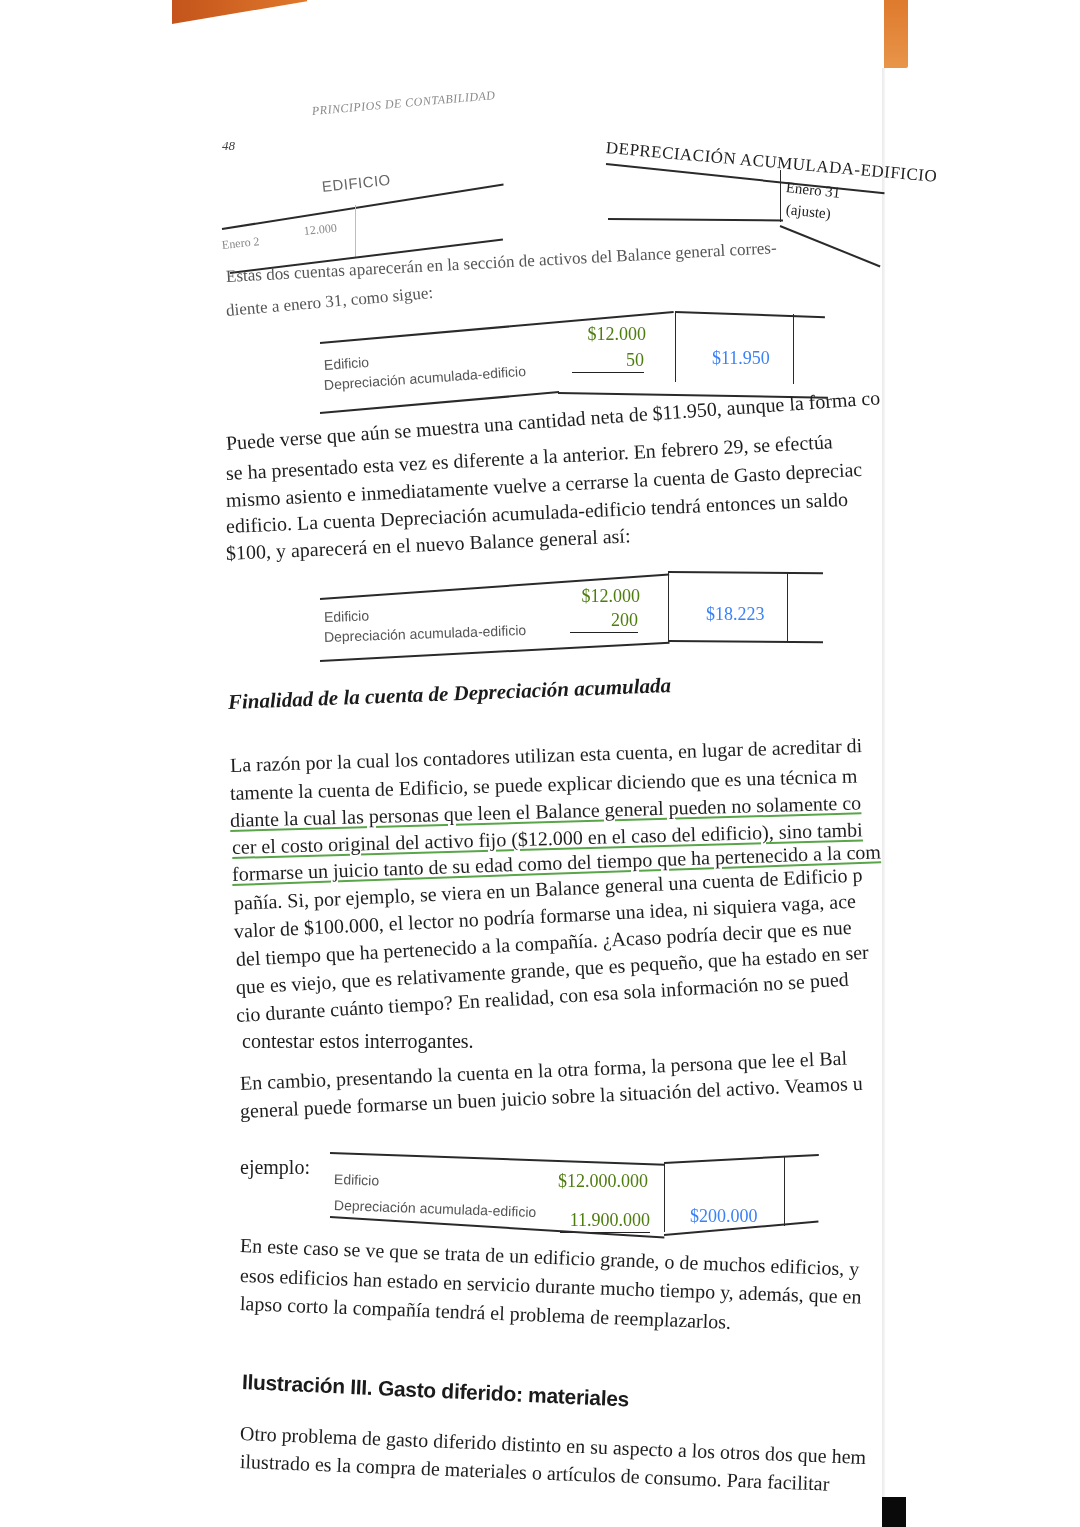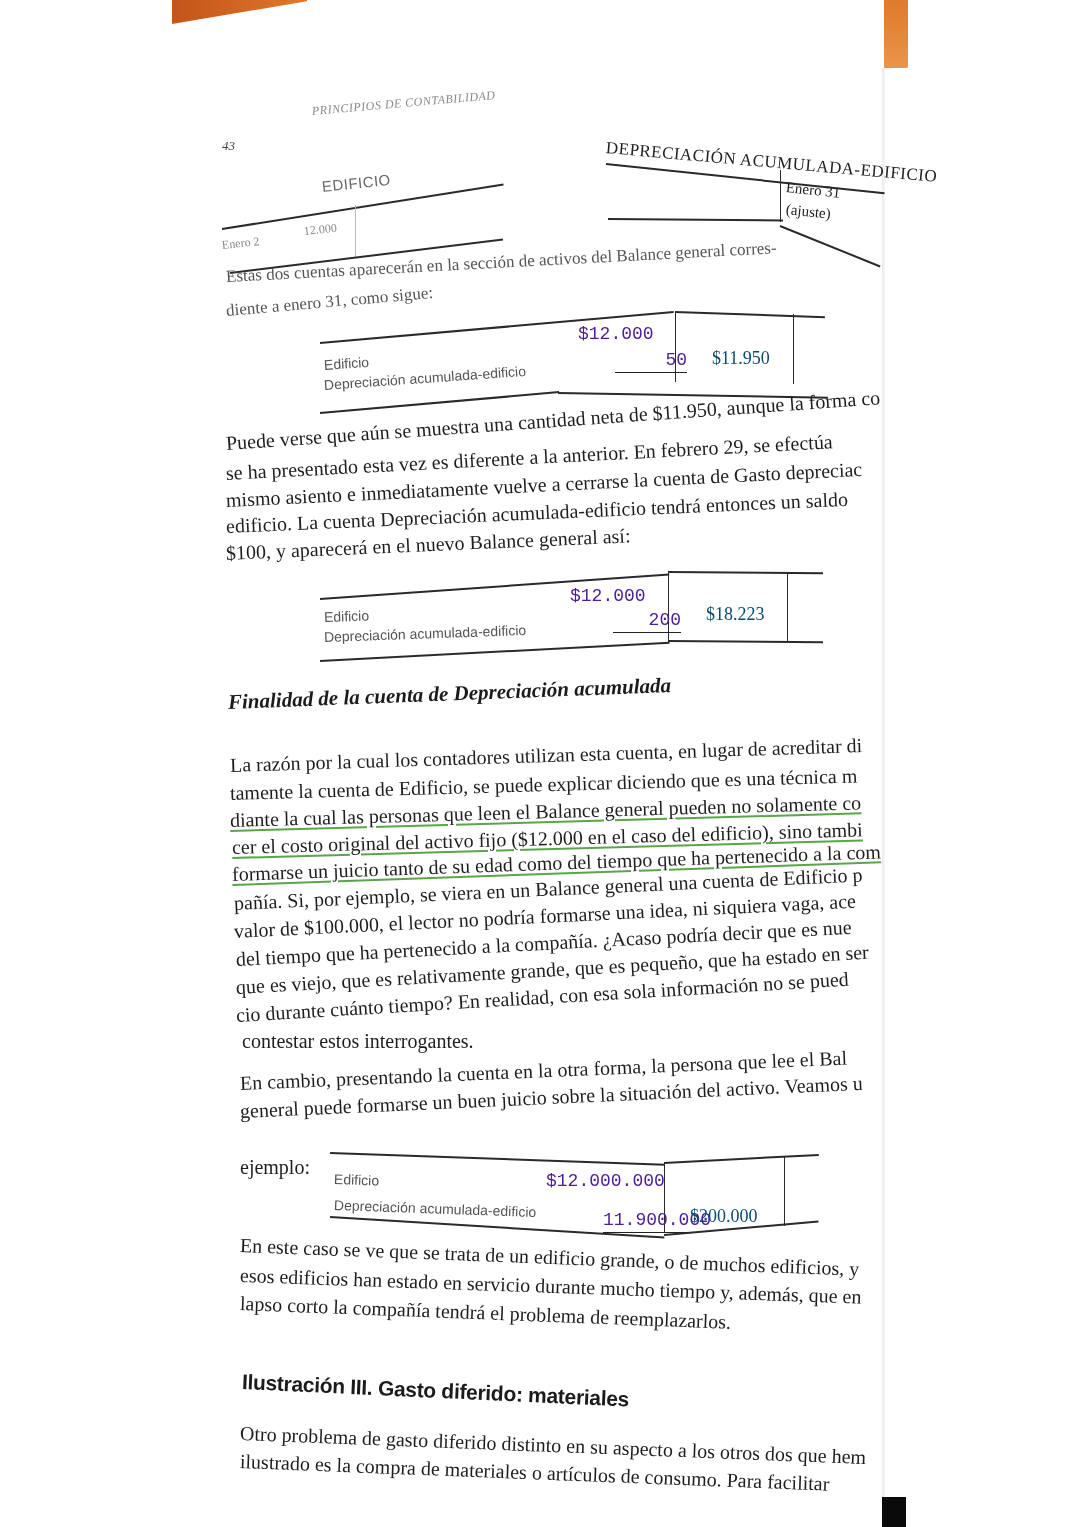--- a/index.html
+++ b/index.html
@@ -41,34 +41,34 @@
   .vline { position: absolute; width: 1px; background: #2a2a2a; }
   .vline.light { background: #bdbdbd; }
 
   .para { font-size: 20px; line-height: 27px; color: #1e1e1e; }
   .para .lt { font-size: 17px; color: #555; }
   .heading-italic { font-style: italic; font-weight: bold; font-size: 21px; color: #1b1b1b; }
   .heading-bold { font-weight: bold; font-size: 21px; color: #1b1b1b; font-family: "Liberation Sans", sans-serif; letter-spacing: -0.3px; }
 
   .bal-table { position: absolute; transform-origin: left top; }
   .bal-label { font-family: "Liberation Sans", sans-serif; font-size: 14px; color: #555; line-height: 19px; }
-  .bal-amt { font-size: 18px; color: #4c1d95; text-align: right; line-height: 24px; font-family: Liberation Mono, monospace; }
-  .bal-net { font-size: 18px; color: #0c4a6e; }
-  .uline { border-bottom: 1.5px solid #222; margin-left: 43px; }
+  .bal-amt { font-size: 18px; color: #4d7c0f; text-align: right; line-height: 24px; }
+  .bal-net { font-size: 18px; color: #3b82f6; }
+  .uline { border-bottom: 1.5px solid #222; }
   .green-ul { text-decoration: underline; text-decoration-color: #5aa54a; text-underline-offset: 3px; }
 </style>
 </head>
 <body>
 
 <div class="orange-top"></div>
 <div class="orange-right"></div>
 <div class="page-edge"></div>
 <div class="black-tab"></div>
 
-<div class="abs page-num" style="left:222px; top:138px;">43</div>
+<div class="abs page-num" style="left:222px; top:138px;">48</div>
 <div class="abs running-head" style="left:312px; top:104px; transform:rotate(-5deg);">PRINCIPIOS DE CONTABILIDAD</div>
 
 <div>
   <div class="abs t-title" style="left:322px; top:178px; transform:rotate(-6deg);">EDIFICIO</div>
   <div class="hline" style="left:222px; top:228px; width:285px; transform:rotate(-9deg);"></div>
   <div class="vline light" style="left:355px; top:205px; height:52px;"></div>
   <div class="abs t-entry" style="left:222px; top:238px; transform:rotate(-6deg);">Enero 2</div>
   <div class="abs t-entry" style="left:304px; top:224px; transform:rotate(-6deg);">12.000</div>
   <div class="hline" style="left:230px; top:272px; width:275px; transform:rotate(-7deg);"></div>
 </div>

